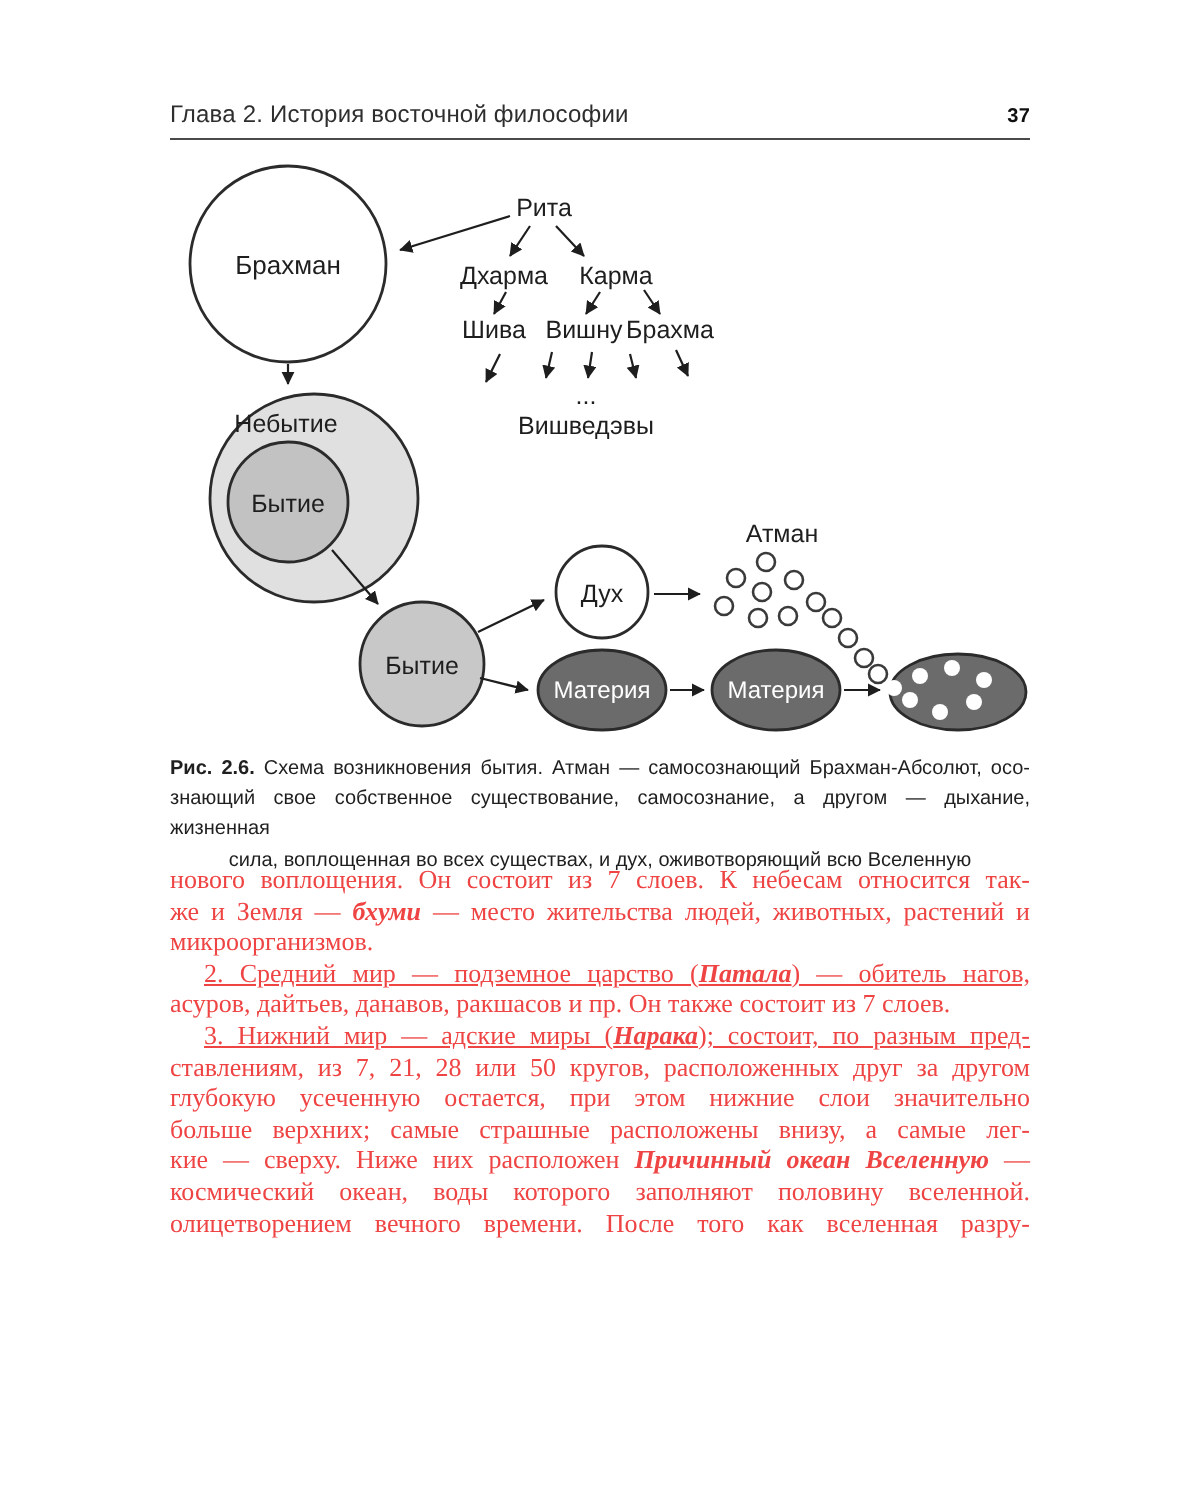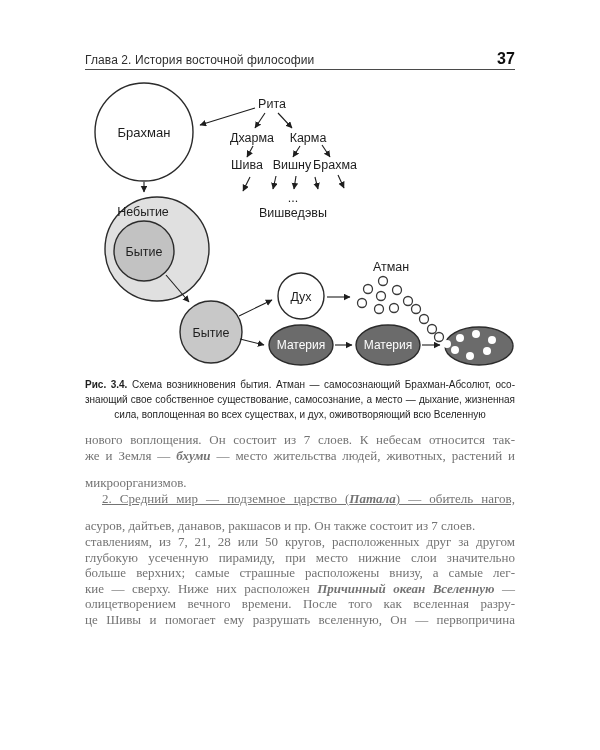--- a/index.html
+++ b/index.html
@@ -2,42 +2,42 @@
 <html><head>
 <meta charset="utf-8">
 <style>
   html,body{margin:0;padding:0;background:#fff;}
   .page{position:relative;width:600px;height:750px;background:#ffffff;
         font-family:"Liberation Sans",sans-serif;color:#1c1c1c;overflow:hidden;}
 
   .header{position:absolute;top:50px;left:85px;width:430px;
           display:flex;justify-content:space-between;align-items:baseline;
           font-size:12px;color:#2e2e2e;letter-spacing:.1px;text-align:right;}
-  .page-num{font-weight:bold;color:#0f0f0f;font-size:16px;}
+  .page-num{font-weight:bold;color:#0f0f0f;font-size:10px;}
   .header-rule{position:absolute;top:69px;left:85px;width:430px;height:0;
                border-top:1.2px solid #4a4a4a;}
 
   .diagram{position:absolute;top:75px;left:0;width:600px;height:302px;}
   .lbl{font-family:"Liberation Sans",sans-serif;font-size:13px;fill:#1e1e1e;text-anchor:middle;}
   .lbl-s{font-size:12.5px;}
   .lbl-w{font-family:"Liberation Sans",sans-serif;font-size:12px;fill:#ffffff;text-anchor:middle;}
   .nd{stroke:#2b2b2b;stroke-width:1.4;}
   .ar{stroke:#1e1e1e;stroke-width:1.1;marker-end:url(#ah);}
   .sm{fill:#ffffff;stroke:#3a3a3a;stroke-width:1.3;}
 
   .caption{position:absolute;top:377px;left:85px;width:430px;
            font-size:10px;line-height:15.2px;color:#1f1f1f;}
   .cap-line{text-align:justify;text-align-last:justify;}
   .cap-line.cap-last{text-align:right;text-align-last:center;}
 
   .body-text{position:absolute;top:432px;left:85px;width:430px;
              font-family:"Liberation Serif",serif;font-size:13px;
-             line-height:15.6px;color:#737373;}
+             line-height:15.6px;color:#ef4444;}
   .body-line{text-align:justify;text-align-last:justify;}
-  .body-line.no-just{text-align-last:auto;margin-top:12px;}
+  .body-line.no-just{text-align-last:auto;}
   .body-line.indent{text-indent:17px;text-decoration:underline;}
 </style>
 </head>
 <body>
 
 <div class="page">
 
   <div class="header">
     <span>Глава 2. История восточной философии</span>
     <span class="page-num">37</span>
@@ -122,32 +122,33 @@
       <circle cx="476" cy="334" r="4" fill="#ffffff"></circle>
       <circle cx="492" cy="340" r="4" fill="#ffffff"></circle>
       <circle cx="455" cy="350" r="4" fill="#ffffff"></circle>
       <circle cx="470" cy="356" r="4" fill="#ffffff"></circle>
       <circle cx="487" cy="351" r="4" fill="#ffffff"></circle>
       <circle cx="447" cy="344" r="4" fill="#ffffff"></circle>
     </g>
   </svg>
 
   <div class="caption">
-      <div class="cap-line"><b>Рис. 3.4.</b> Схема возникновения бытия. Атман — самосознающий Брахман-Абсолют, осо-</div>
-      <div class="cap-line">знающий свое собственное существование, самосознание, а место — дыхание, жизненная</div>
+      <div class="cap-line"><b>Рис. 2.6.</b> Схема возникновения бытия. Атман — самосознающий Брахман-Абсолют, осо-</div>
+      <div class="cap-line">знающий свое собственное существование, самосознание, а другом — дыхание, жизненная</div>
       <div class="cap-line cap-last">сила, воплощенная во всех существах, и дух, оживотворяющий всю Вселенную</div>
     </div>
 
   <div class="body-text">
       <div class="body-line">нового воплощения. Он состоит из 7 слоев. К небесам относится так-</div>
       <div class="body-line">же и Земля — <b><i>бхуми</i></b> — место жительства людей, животных, растений и</div>
       <div class="body-line no-just">микроорганизмов.</div>
       <div class="body-line indent">2. Средний мир — подземное царство (<b><i>Патала</i></b>) — обитель нагов,</div>
       <div class="body-line no-just">асуров, дайтьев, данавов, ракшасов и пр. Он также состоит из 7 слоев.</div>
+      <div class="body-line indent">3. Нижний мир — адские миры (<b><i>Нарака</i></b>); состоит, по разным пред-</div>
       <div class="body-line">ставлениям, из 7, 21, 28 или 50 кругов, расположенных друг за другом</div>
-      <div class="body-line">глубокую усеченную пирамиду, при место нижние слои значительно</div>
+      <div class="body-line">глубокую усеченную остается, при этом нижние слои значительно</div>
       <div class="body-line">больше верхних; самые страшные расположены внизу, а самые лег-</div>
       <div class="body-line">кие — сверху. Ниже них расположен <b><i>Причинный океан Вселенную</i></b> —</div>
+      <div class="body-line">космический океан, воды которого заполняют половину вселенной.</div>
       <div class="body-line">олицетворением вечного времени. После того как вселенная разру-</div>
-      <div class="body-line">це Шивы и помогает ему разрушать вселенную, Он — первопричина</div>
     </div>
 
 </div>
 
 </body></html>

